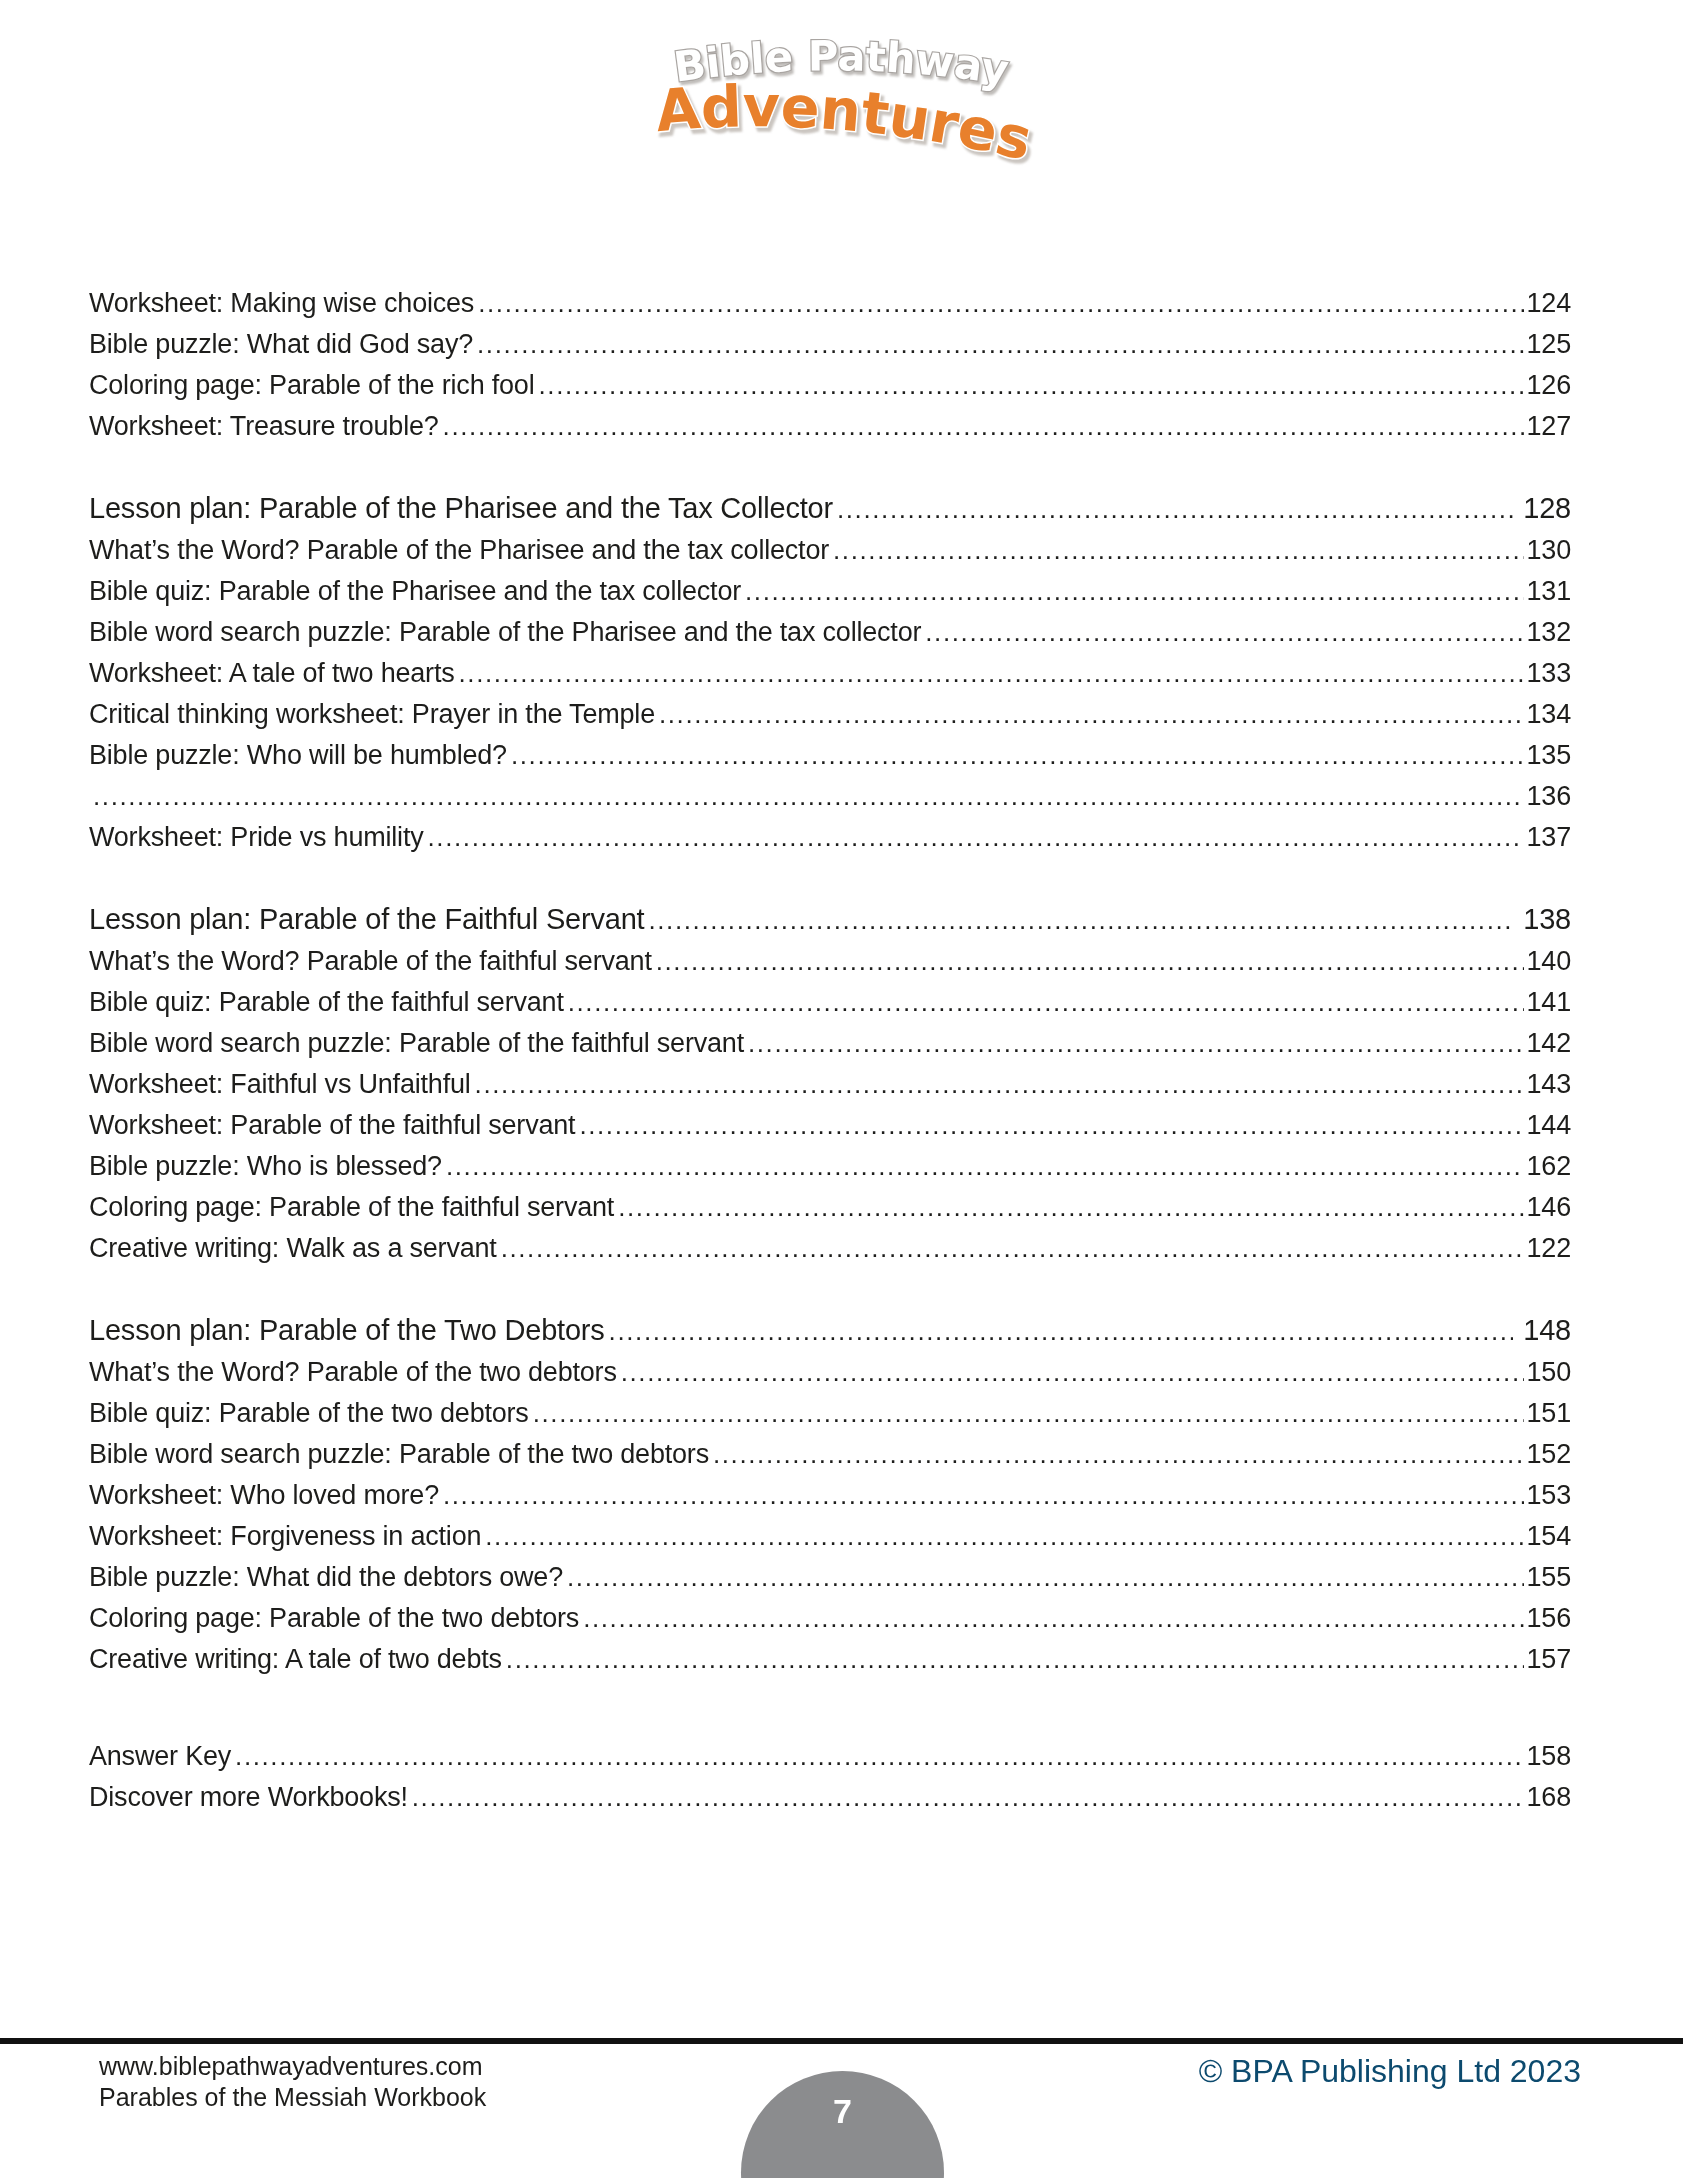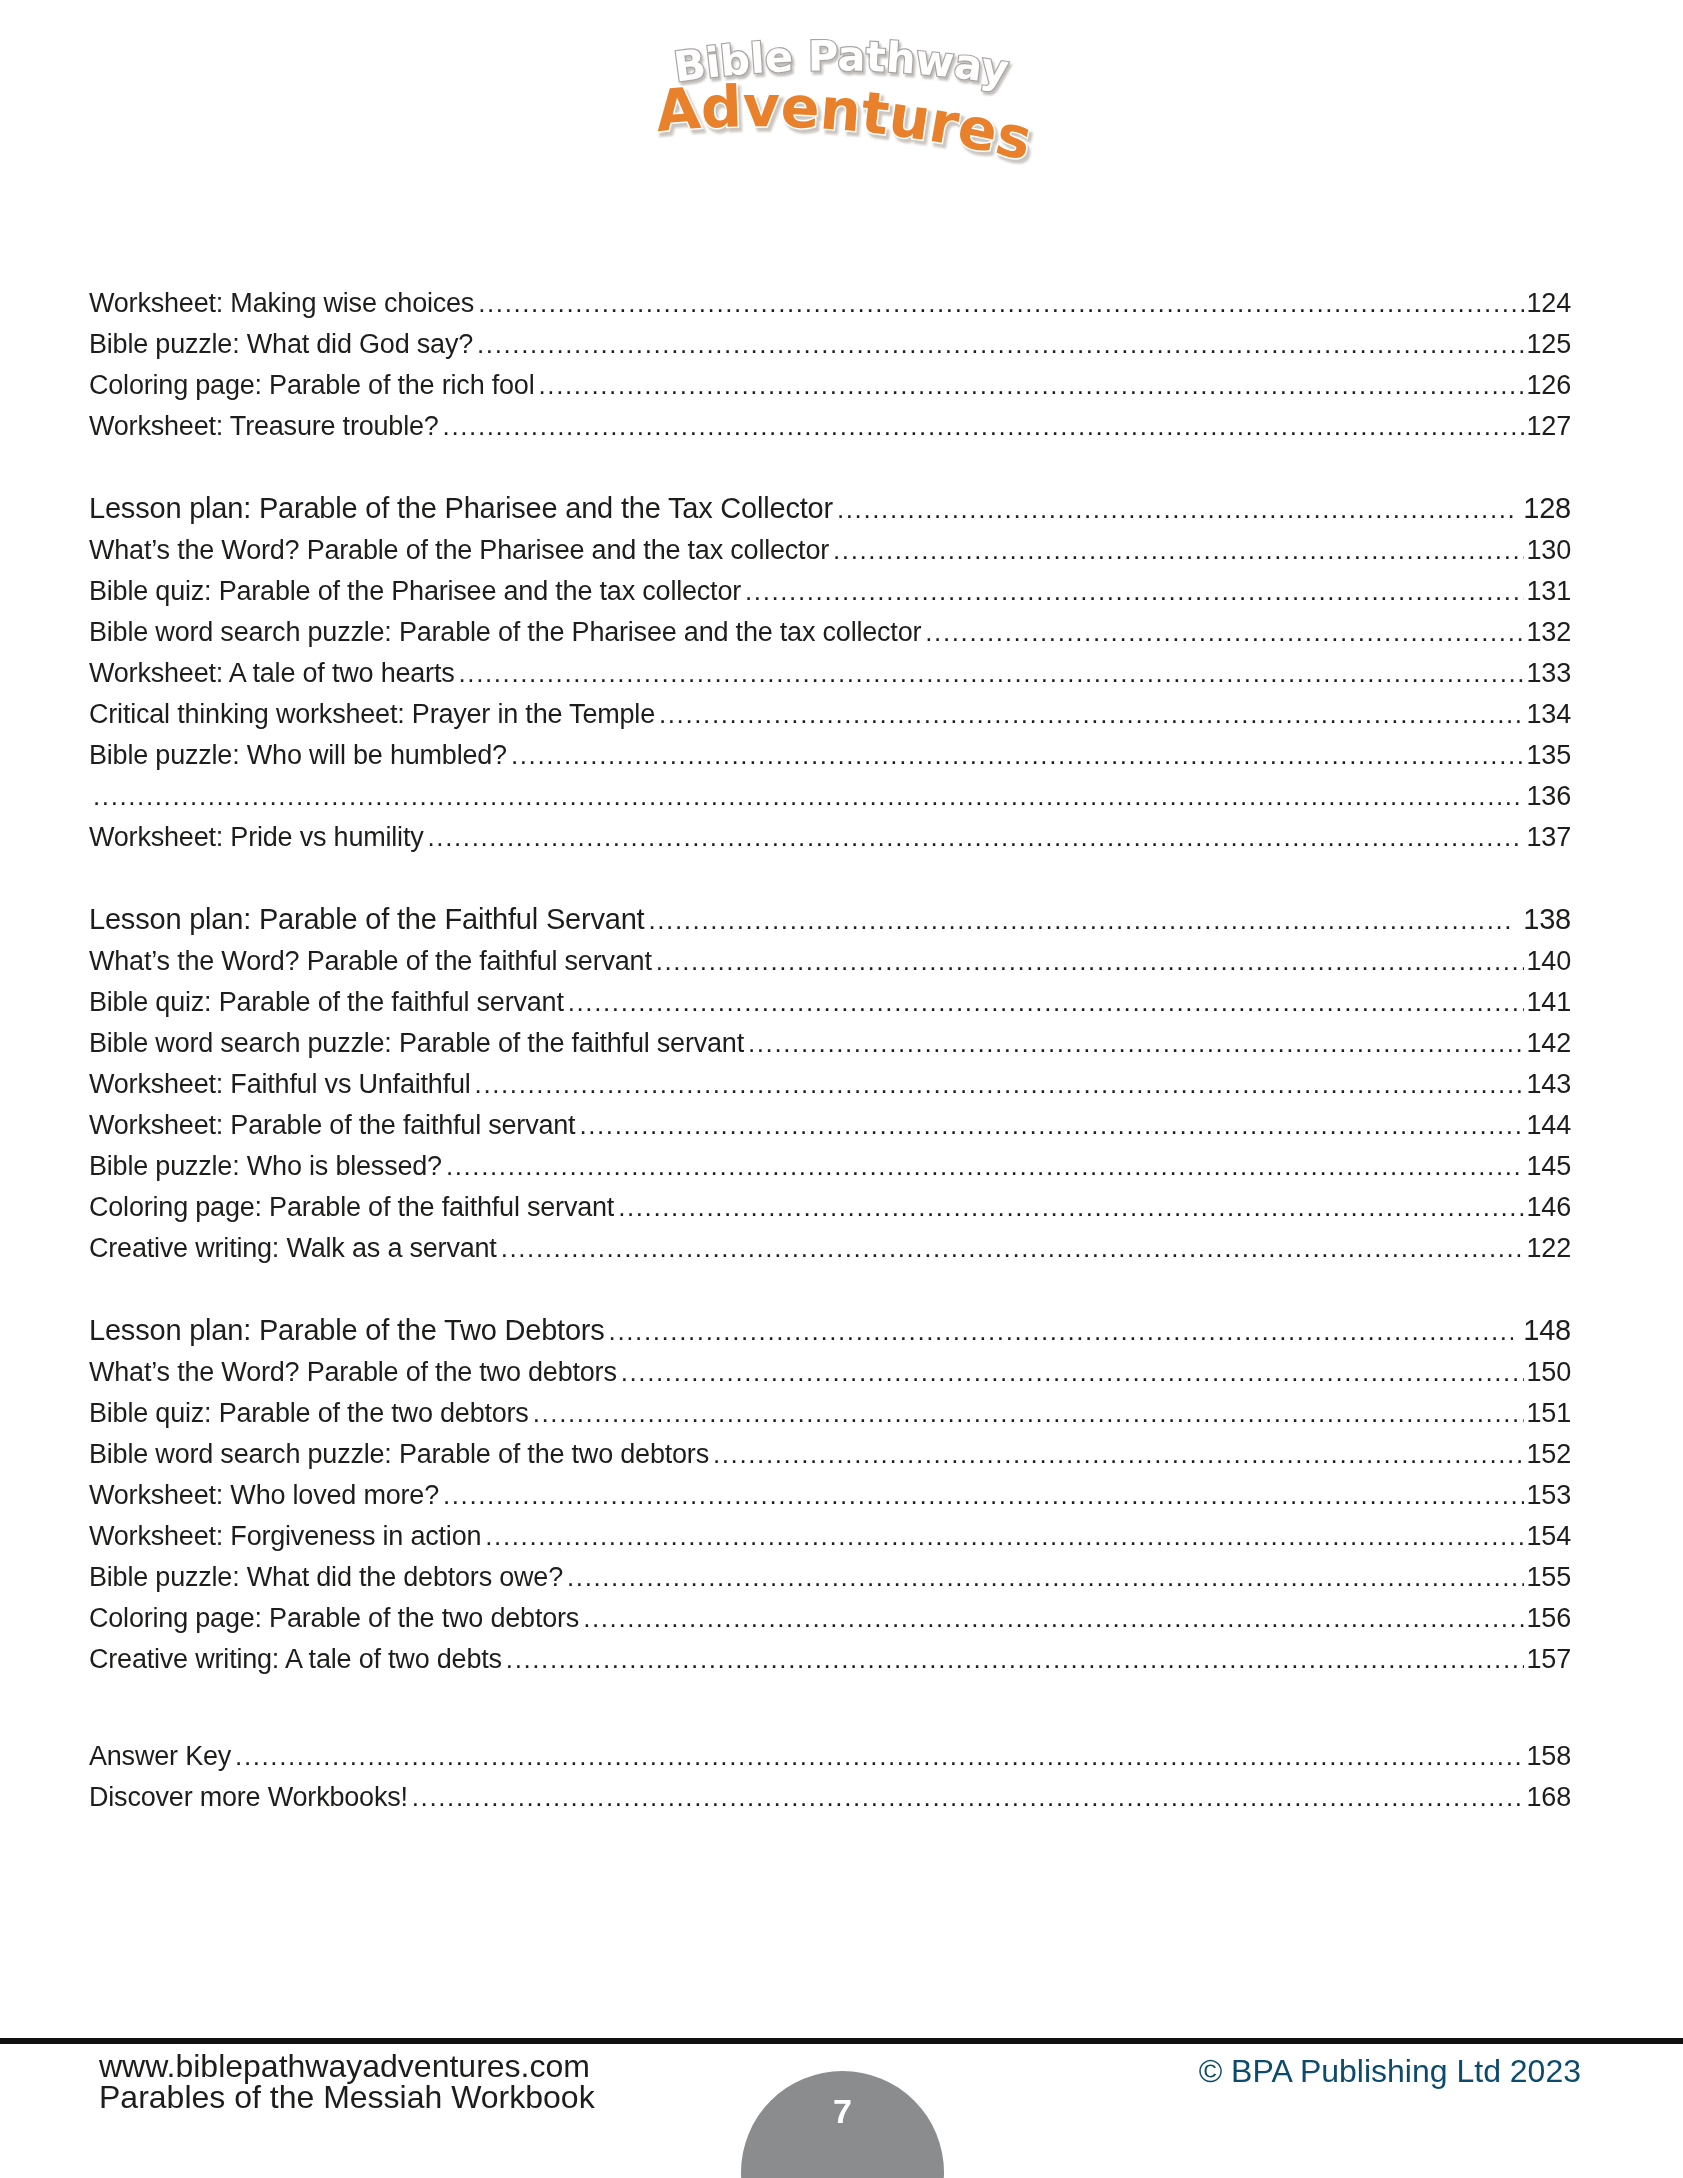--- a/index.html
+++ b/index.html
@@ -73,21 +73,21 @@
   
   .footer-rule {
     position: absolute;
     left: 0; top: 2038px;
     width: 1683px; height: 6px;
     background: #111111;
   }
   .footer-left {
     position: absolute;
     left: 99px; top: 2051px;
-    font-size: 32px;
+    font-size: 25px;
     line-height: 31px;
     color: #1d1d1b;
   }
   .footer-copyright {
     position: absolute;
     right: 102px; top: 2053px;
     font-size: 32px;
     color: #0c4a6e;
   }
   .page-circle {
@@ -221,21 +221,21 @@
           <span class="toc-page">143</span>
         </div>
         <div class="toc-row">
           <span class="toc-label">Worksheet: Parable of the faithful servant</span>
           <span class="toc-dots"></span>
           <span class="toc-page">144</span>
         </div>
         <div class="toc-row">
           <span class="toc-label">Bible puzzle: Who is blessed?</span>
           <span class="toc-dots"></span>
-          <span class="toc-page">145</span>
+          <span class="toc-page">162</span>
         </div>
         <div class="toc-row">
           <span class="toc-label">Coloring page: Parable of the faithful servant</span>
           <span class="toc-dots"></span>
           <span class="toc-page">146</span>
         </div>
         <div class="toc-row">
           <span class="toc-label">Creative writing: Walk as a servant</span>
           <span class="toc-dots"></span>
           <span class="toc-page">122</span>

